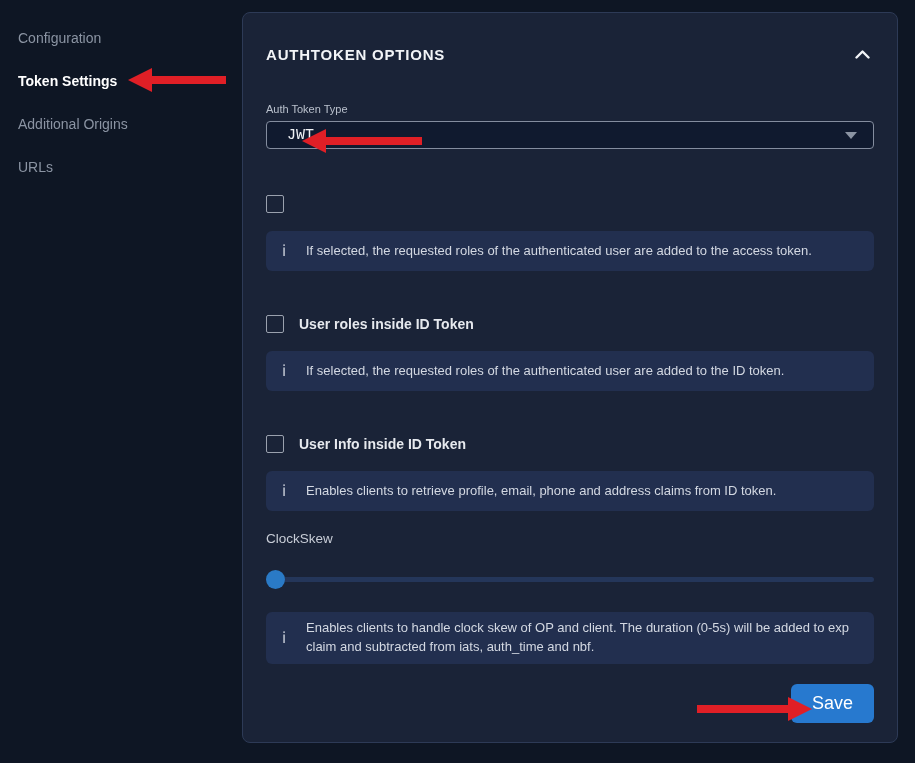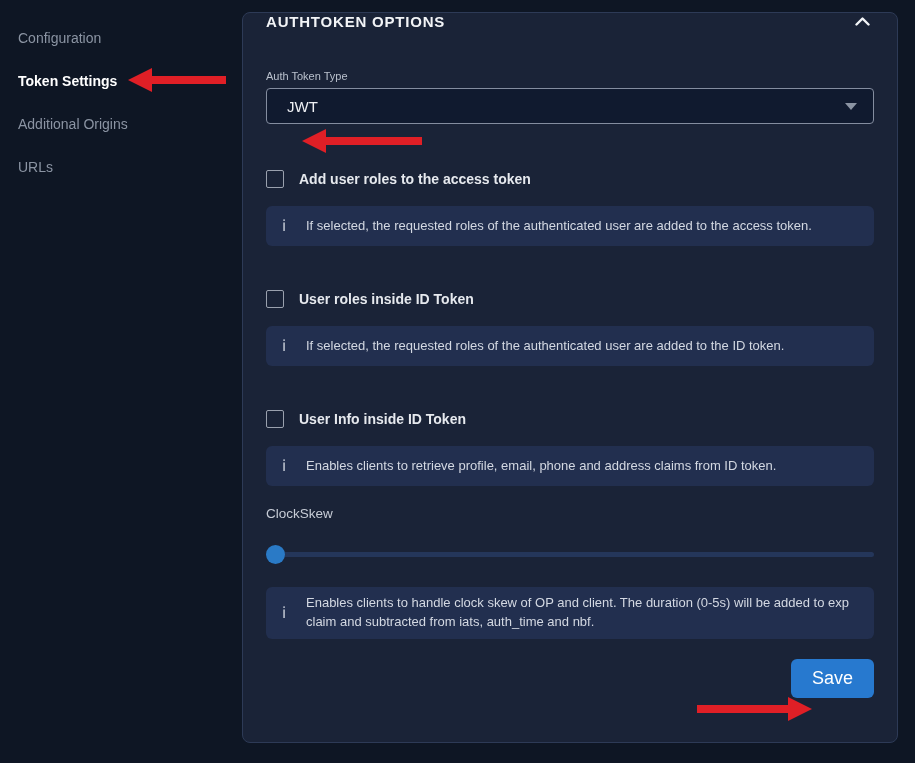--- a/index.html
+++ b/index.html
@@ -24,33 +24,34 @@
   .sidebar-item.active { color:#ffffff; font-weight:bold; }
 
   
   .panel {
     position:absolute; left:242px; top:12px; width:656px; height:731px;
     background:#1a2337; border:1px solid #2d3a56; border-radius:8px;
     padding:0 23px;
   }
   .panel-header {
     display:flex; justify-content:space-between; align-items:flex-start;
+    margin-top:33px;
     gap:8px;
   }
   .panel-title {
     font-size:15px; font-weight:bold; letter-spacing:0.8px; color:#f2f4f7;
   }
   .collapse-btn { background:none; border:none; cursor:pointer; padding:4px; line-height:0; }
 
   .field-label { margin-top:40px; font-size:11px; color:#b9c0cc; }
   .select {
-    margin-top:6px; height:36px; width:100%;
+    margin-top:6px; height:28px; width:100%;
     background:#101a2f; border:1px solid #848d9f; border-radius:4px;
     display:flex; align-items:center; justify-content:space-between;
-    padding:0 16px 0 20px; cursor:pointer;
+    padding:0 16px 0 20px; cursor:pointer;font-family:Liberation Mono, monospace;
   }
   .select-value { font-size:15px; color:#eef0f4; }
   .caret-down {
     width:0; height:0;
     border-left:6px solid transparent; border-right:6px solid transparent;
     border-top:7px solid #8b94a3;
   }
 
   .option-group { margin-top:44px; }
   .check-row { display:flex; align-items:center; gap:15px; }
@@ -132,21 +133,20 @@
 
     <div class="field-label">Auth Token Type</div>
     <div class="select">
       <span class="select-value">JWT</span>
       <span class="caret-down"></span>
     </div>
 
     <div class="option-group" style="margin-top:46px;">
       <div class="check-row">
         <span class="checkbox"></span>
-        <span class="check-label">Add user roles to the access token</span>
       </div>
       <div class="info-box">
         <span class="info-icon">ℹ</span>
         <span class="info-text">If selected, the requested roles of the authenticated user are added to the access token.</span>
       </div>
     </div>
 
     <div class="option-group">
       <div class="check-row">
         <span class="checkbox"></span>

